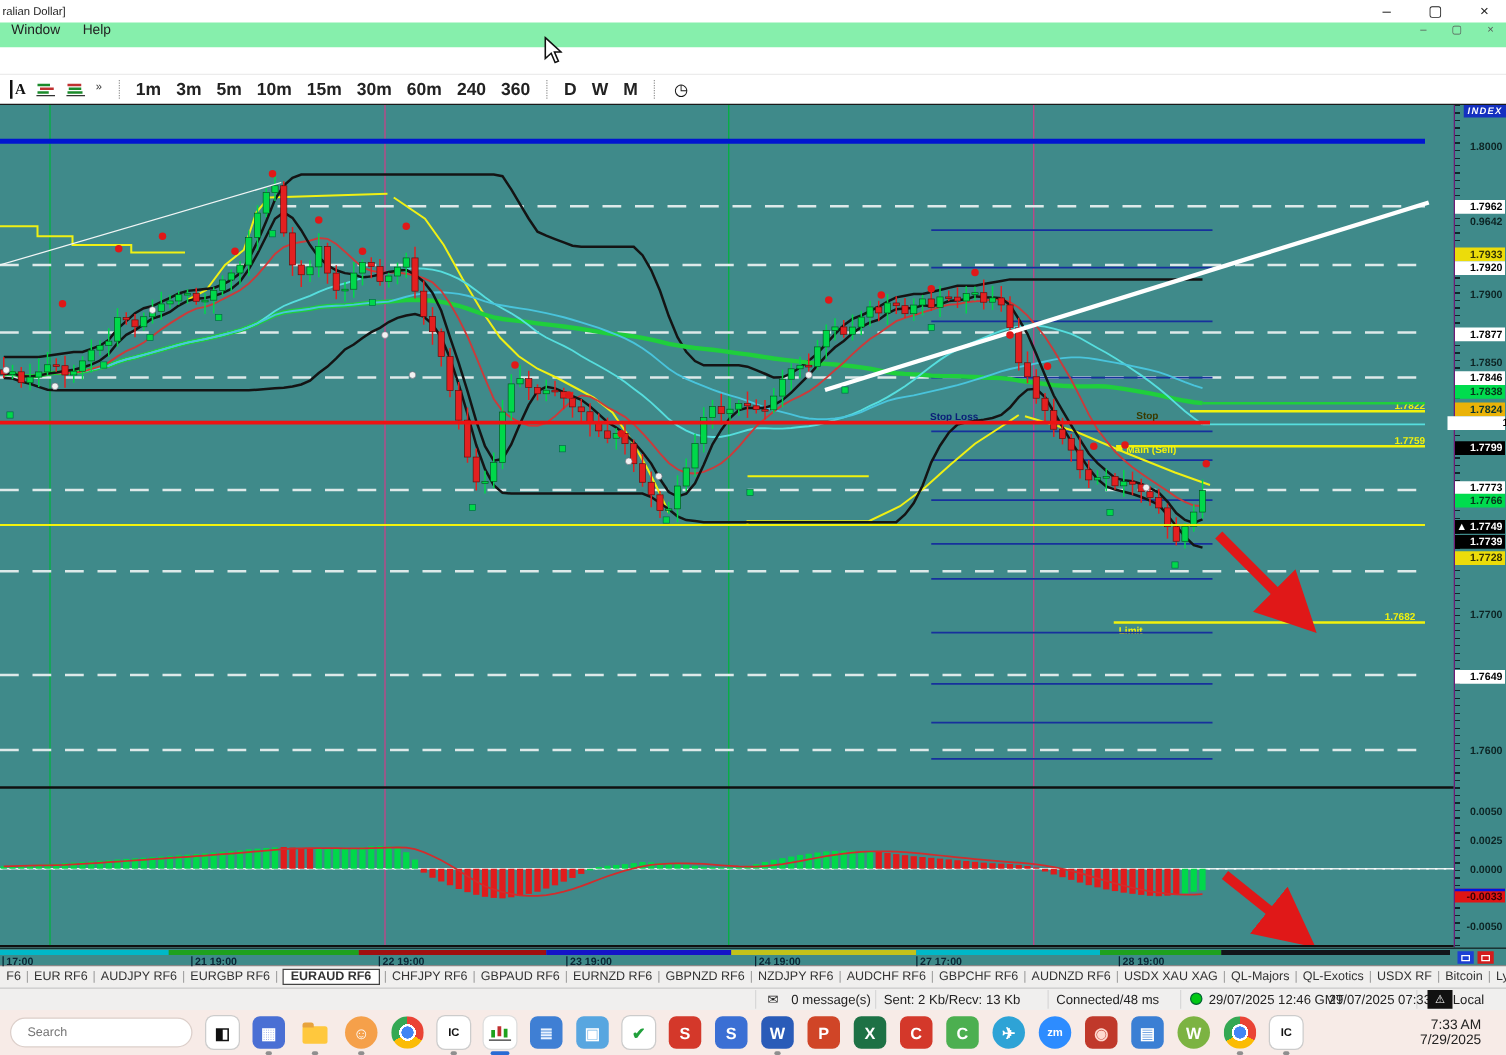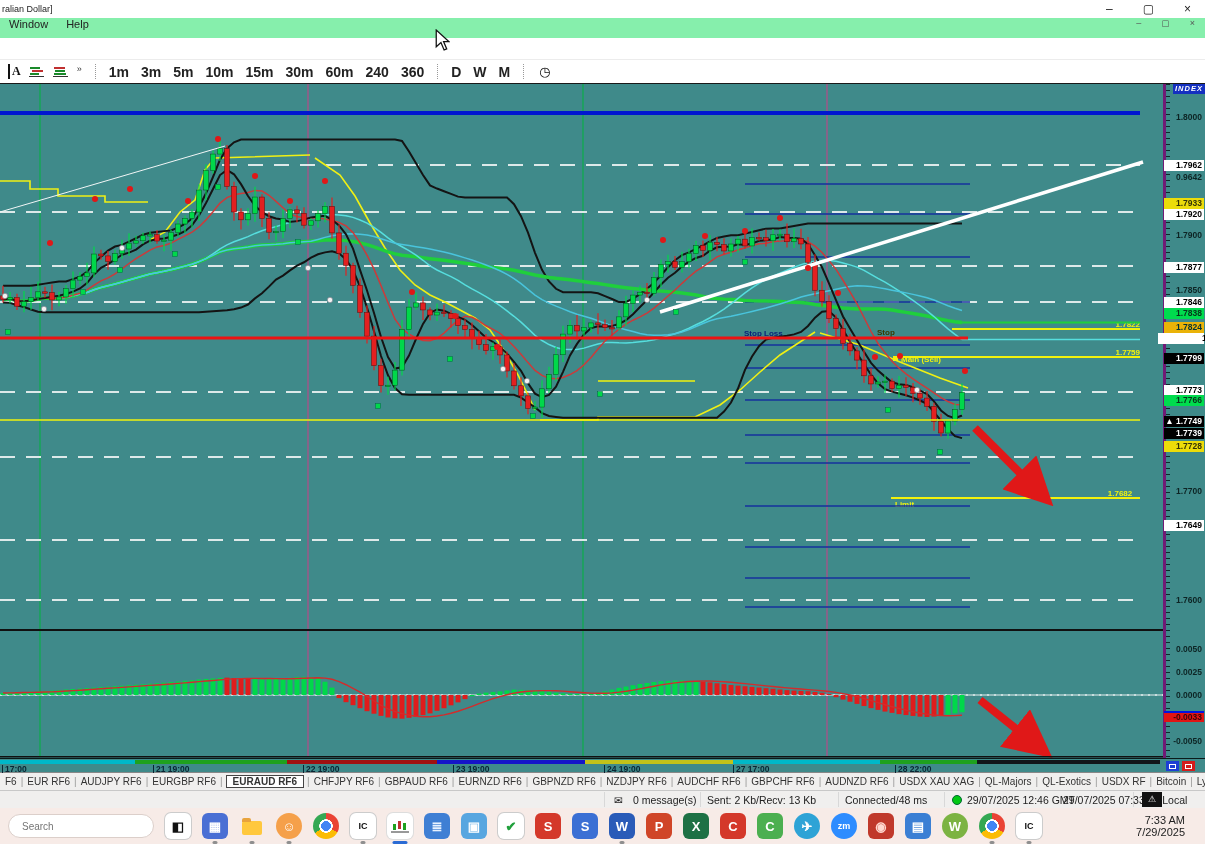--- a/index.html
+++ b/index.html
@@ -14,21 +14,21 @@
   .sparerow{height:22px;background:#fff;border-bottom:1px solid #ececec}
   .toolbar{height:24px;background:#fff;border-bottom:1px solid #1a1a1a;display:flex;align-items:center;padding-left:4px}
   .tool{margin:0 4px;font-size:11px;color:#111;display:flex;align-items:center}
   .texttool{border-left:2px solid #111;padding-left:2px;font-family:"Liberation Serif",serif;font-weight:700;font-size:12px}
   .moretools{font-size:9px;color:#333;margin:0 6px 6px 4px}
   .vsep{width:1px;height:15px;border-left:1px dotted #999;margin:0 7px}
   .tf{margin:12px 6px;font-size:14px;font-weight:700;color:#222}
   .clocktool{font-size:13px;color:#111;margin-left:8px}
   .chartwrap{position:relative;height:674px;background:#3f8a8a}
   .chartwrap svg.main{position:absolute;left:0;top:0}
-  .scalecol{position:absolute;left:1163px;top:0;width:42px;height:674px;background:#3f8a8a;border-left:3px solid #701a75}
+  .scalecol{position:absolute;left:1163px;top:0;width:42px;height:674px;background:#3f8a8a;border-left:1px solid #701a75}
   .scalecol .ticks{position:absolute;left:0;top:0;width:4px;height:100%;background:repeating-linear-gradient(#0b2a2a 0 1px,transparent 1px 6px)}
   .index-hdr{position:absolute;left:7px;top:0;right:0;height:10px;background:#1430c0;color:#fff;font-size:7.5px;font-weight:700;font-style:italic;letter-spacing:1px;text-align:center;line-height:10px}
   .pl{position:absolute;right:1px;width:40px;height:11px;line-height:11px;font-size:8.5px;font-weight:700;text-align:right;padding-right:2px}
   .pl.p{color:#0d2424}
   .pl.w{background:#fff;color:#000}
   .pl.b{background:#000;color:#fff}
   .pl.g{background:#00dc4e;color:#06331a}
   .pl.c{background:#eab308;color:#063333}
   .pl.y{background:#ecdc0a;color:#333306}
   .pl.r{background:#e01414;color:#3a0505;border-top:2px solid #0014e0;line-height:9px}
@@ -129,32 +129,32 @@
         <div class="pl g" style="top: 224px;">1.7838</div>
         <div class="pl c" style="top: 238px;">1.7824</div>
         <div class="pl w" style="top: 249px; padding-left: 44px;">1.7816</div>
         <div class="pl b" style="top: 269px;">1.7799</div>
         <div class="pl w" style="top: 301px;">1.7773</div>
         <div class="pl g" style="top: 311px;">1.7766</div>
         <div class="pl b" style="top: 332px;">▲ 1.7749</div>
         <div class="pl b" style="top: 344px;">1.7739</div>
         <div class="pl y" style="top: 357px;">1.7728</div>
         <div class="pl p" style="top: 390px; margin-top: 12px;">1.7700</div>
-        <div class="pl w" style="top: 436px;">1.7649</div>
+        <div class="pl w" style="top: 452px;">1.7649</div>
         <div class="pl p" style="top: 511px;">1.7600</div>
         <div class="pl p" style="top: 560px;">0.0050</div>
         <div class="pl p" style="top: 583px;">0.0025</div>
         <div class="pl p" style="top: 606px;">0.0000</div>
         <div class="pl r" style="top: 627px;">-0.0033</div>
         <div class="pl p" style="top: 652px;">-0.0050</div>
       </div>
   </div>
   <div id="annos">
       <div class="anno" style="left: 744px; top: 245px; color: rgb(10, 30, 120);">Stop Loss</div>
-      <div class="anno" style="left: 877px; top: 244px; color: rgb(58, 58, 0);">Stop</div>
+      <div class="anno" style="left: 909px; top: 244px; color: rgb(58, 58, 0);">Stop</div>
       <div class="anno" style="left: 901px; top: 271px; color: rgb(242, 242, 12);">Main (Sell)</div>
       <div class="anno" style="left: 895px; top: 416px; color: rgb(242, 242, 12);">Limit</div>
       <div class="flag" style="left: 893px; top: 272px;"></div>
       <div class="anno" style="left: 1100px; top: 236px; color: rgb(242, 242, 12); width: 40px; text-align: right;">1.7822</div>
       <div class="anno" style="left: 1100px; top: 264px; color: rgb(242, 242, 12); width: 40px; text-align: right;">1.7759</div>
       <div class="anno" style="left: 1100px; top: 405px; color: rgb(242, 242, 12); width: 40px; text-align: center;">1.7682</div>
     </div>
 <svg class="main" width="1163" height="674" viewBox="0 0 1163 674">
       <defs>
         <marker id="ah" markerWidth="6" markerHeight="6" refX="4" refY="3" orient="auto">
@@ -690,21 +690,21 @@
     <div class="sess" style="left: 585px; width: 148px; background: rgb(194, 194, 26);"></div>
     <div class="sess" style="left: 733px; width: 147px; background: rgb(0, 184, 200);"></div>
     <div class="sess" style="left: 880px; width: 97px; background: rgb(30, 161, 30);"></div>
     <div class="sess" style="left: 977px; width: 183px; background: rgb(18, 22, 26);"></div>
     <span class="tl" style="left: 2px;">17:00</span>
     <span class="tl" style="left: 153px;">21 19:00</span>
     <span class="tl" style="left: 303px;">22 19:00</span>
     <span class="tl" style="left: 453px; text-align: right;">23 19:00</span>
     <span class="tl" style="left: 604px;">24 19:00</span>
     <span class="tl" style="left: 733px;">27 17:00</span>
-    <span class="tl" style="left: 895px;">28 22:00</span>
+    <span class="tl" style="left: 895px;">28 19:00</span>
   </div>
 
 <div class="tabbar" id="tabbar">
     <span class="tab">F6</span>
     <span class="tabsep">|</span>
     <span class="tab">EUR RF6</span>
     <span class="tabsep">|</span>
     <span class="tab">AUDJPY RF6</span>
     <span class="tabsep">|</span>
     <span class="tab">EURGBP RF6</span>

